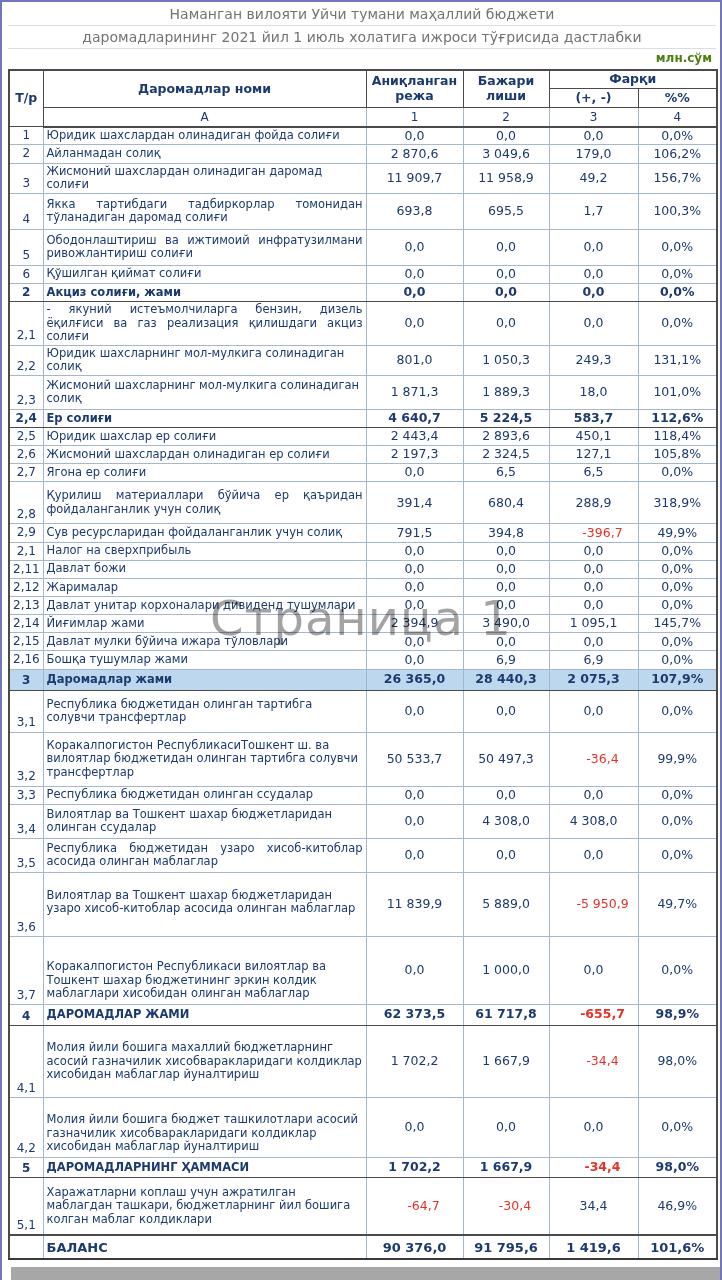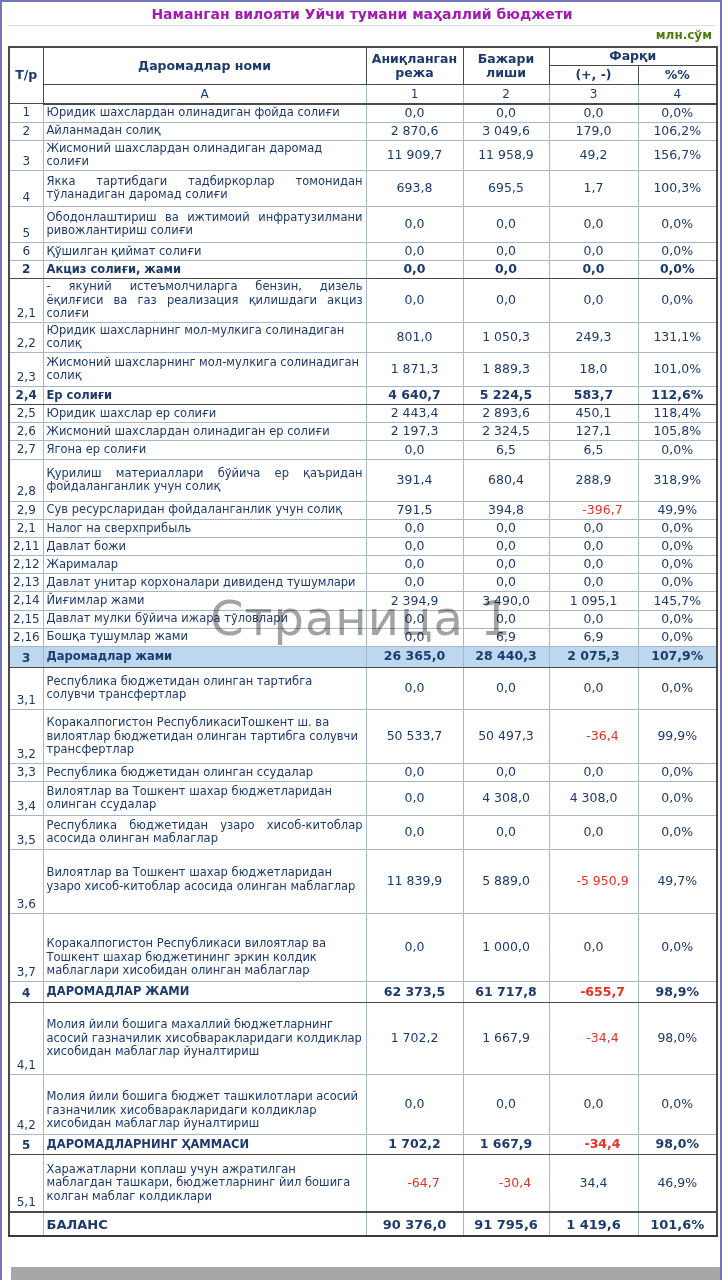--- a/index.html
+++ b/index.html
@@ -7,21 +7,21 @@
 
   .sheet {
     position:relative; width:722px; height:1280px; box-sizing:border-box;
     background:#ffffff; border:2px solid #7276bd; border-bottom:none; overflow:hidden;
   }
   .content { padding:1px 0 0 6px; }
 
   
   .titles { width:708px; }
   .t-row {
-    text-align:center; font-weight:bold; color:#a21caf; font-size:14px;
+    text-align:center; font-weight:normal; color:#737373; font-size:14px;
     padding:3px 0 2px 0; border-bottom:1px solid #d6dce8; line-height:1.2;
   }
   .t-row.maluumot { font-size:15px; letter-spacing:1px; padding:4px 0 3px 0; }
   .unit-row {
     height:20px; text-align:right; color:#4d7c0f; font-weight:bold; font-size:12px;
     padding:2px 4px 0 0; box-sizing:border-box;
   }
 
   
   table.main {
@@ -66,20 +66,21 @@
   }
 </style>
 </head>
 <body>
 
 <div class="sheet">
   <div class="content">
 
     <div class="titles">
       <div class="t-row">Наманган вилояти Уйчи тумани маҳаллий бюджети</div>
+      <div class="t-row">даромадларининг 2021 йил 1 июль холатига ижроси тўғрисида дастлабки</div>
       <div class="unit-row">млн.сўм</div>
     </div>
 
     <table class="main">
       <colgroup>
         <col style="width:34px">
           <col style="width:323px">
           <col style="width:97px">
         <col style="width:86px">
           <col style="width:89px">

